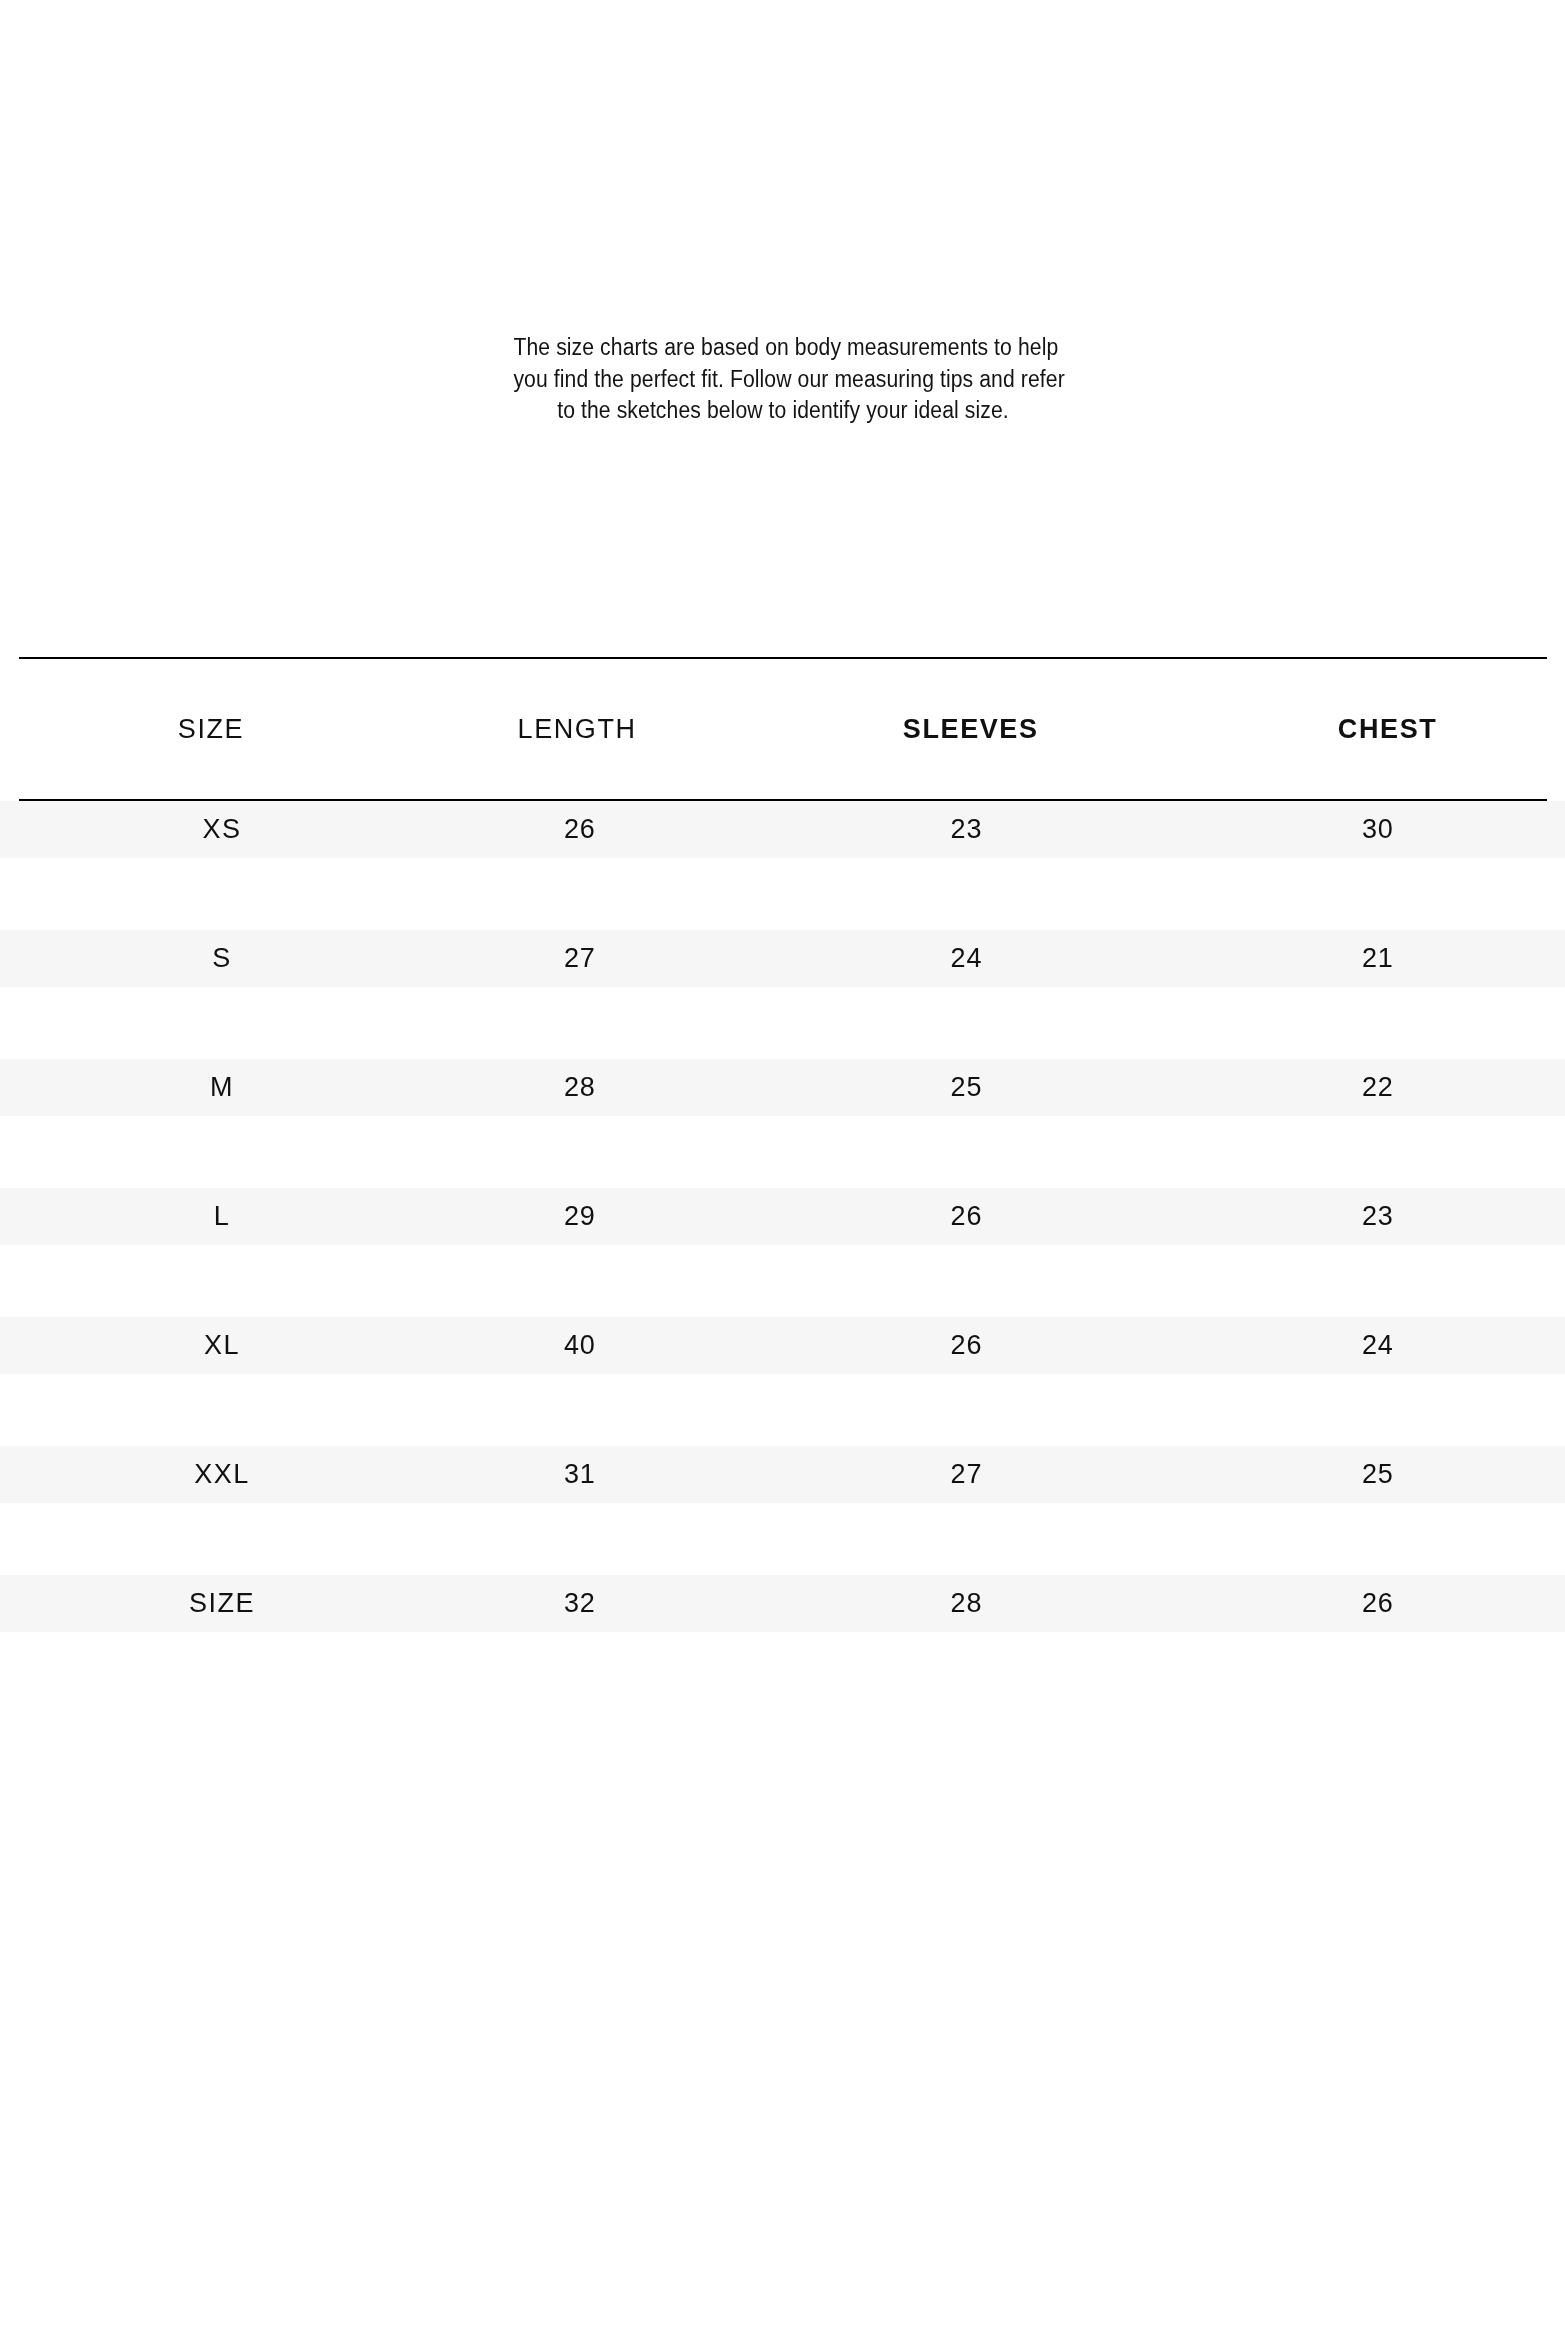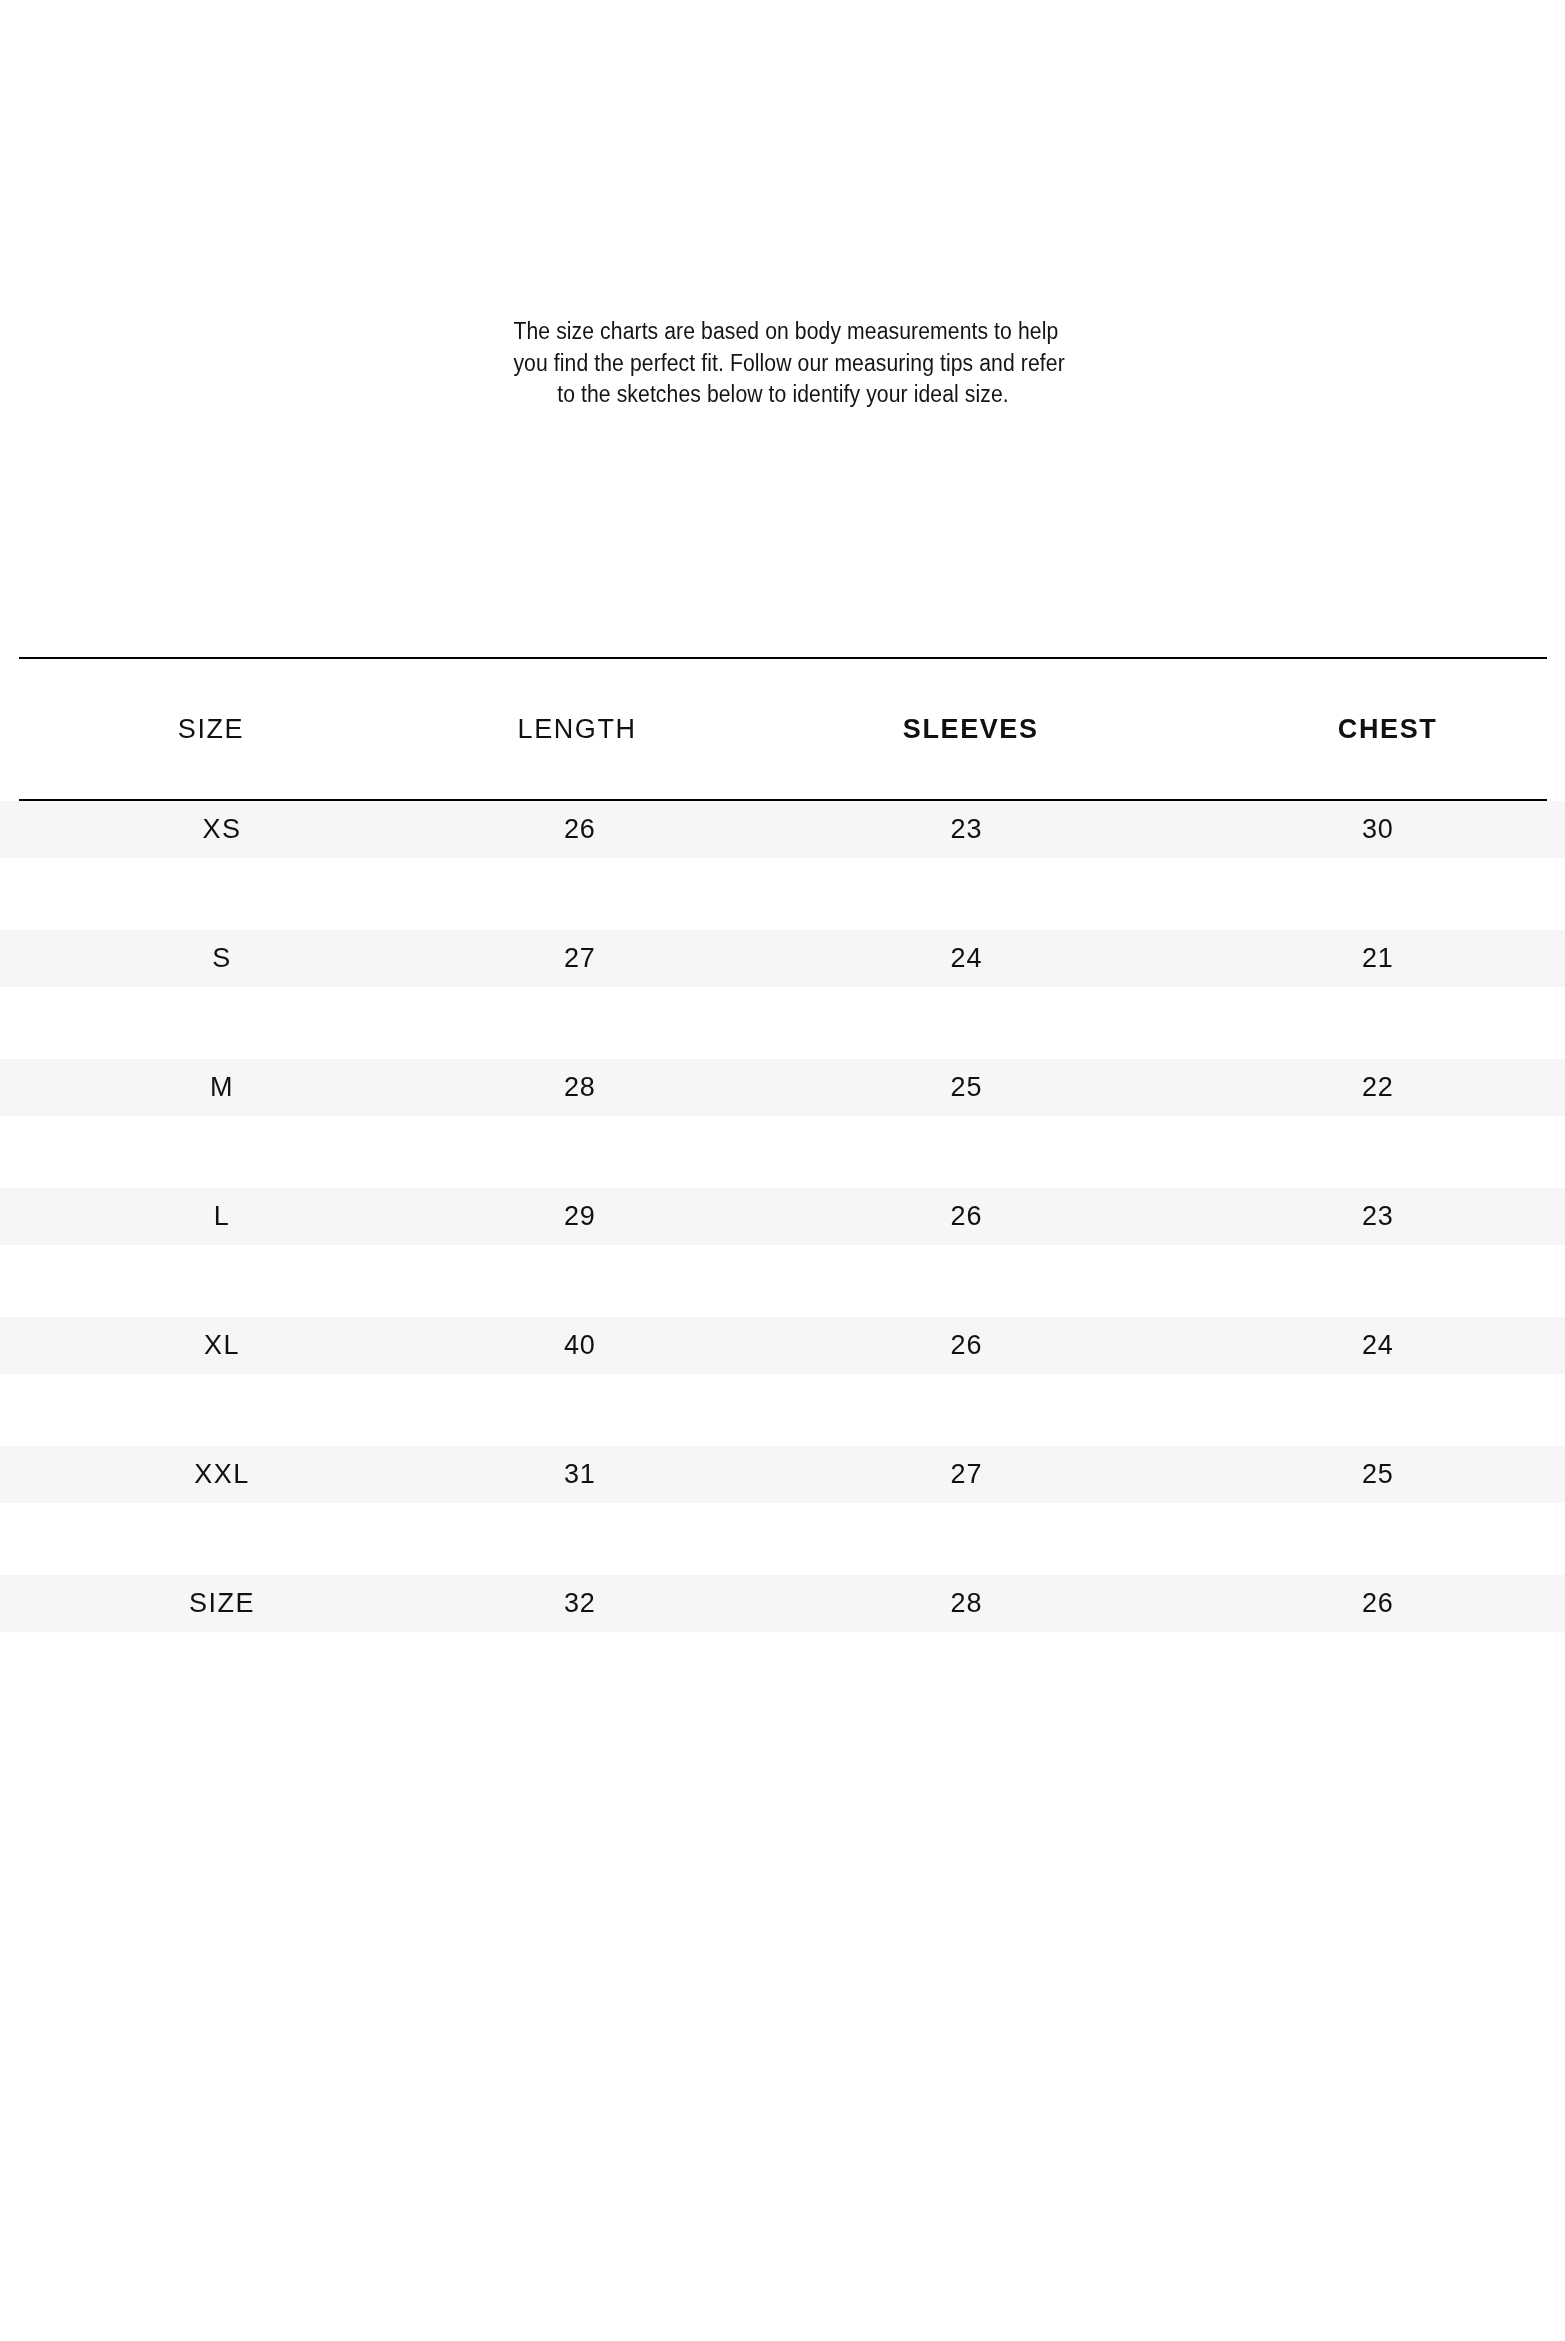--- a/index.html
+++ b/index.html
@@ -36,21 +36,21 @@
     font-size: 32px;
     font-weight: 400;
     letter-spacing: 2.6px;
     word-spacing: 11.7px;
     color: #111111;
     line-height: 1.1;
     margin: 0;
   }
 
   .intro-wrap {
-    margin: 16px auto 0 auto;
+    margin: 32px auto 0 auto;
     width: 586px;
   }
 
   .intro-line {
     font-family: "Liberation Sans Narrow", "Liberation Sans", "DejaVu Sans", sans-serif;
     font-size: 23px;
     font-weight: 400;
     line-height: 31.5px;
     letter-spacing: 0.1px;
     color: #141414;

